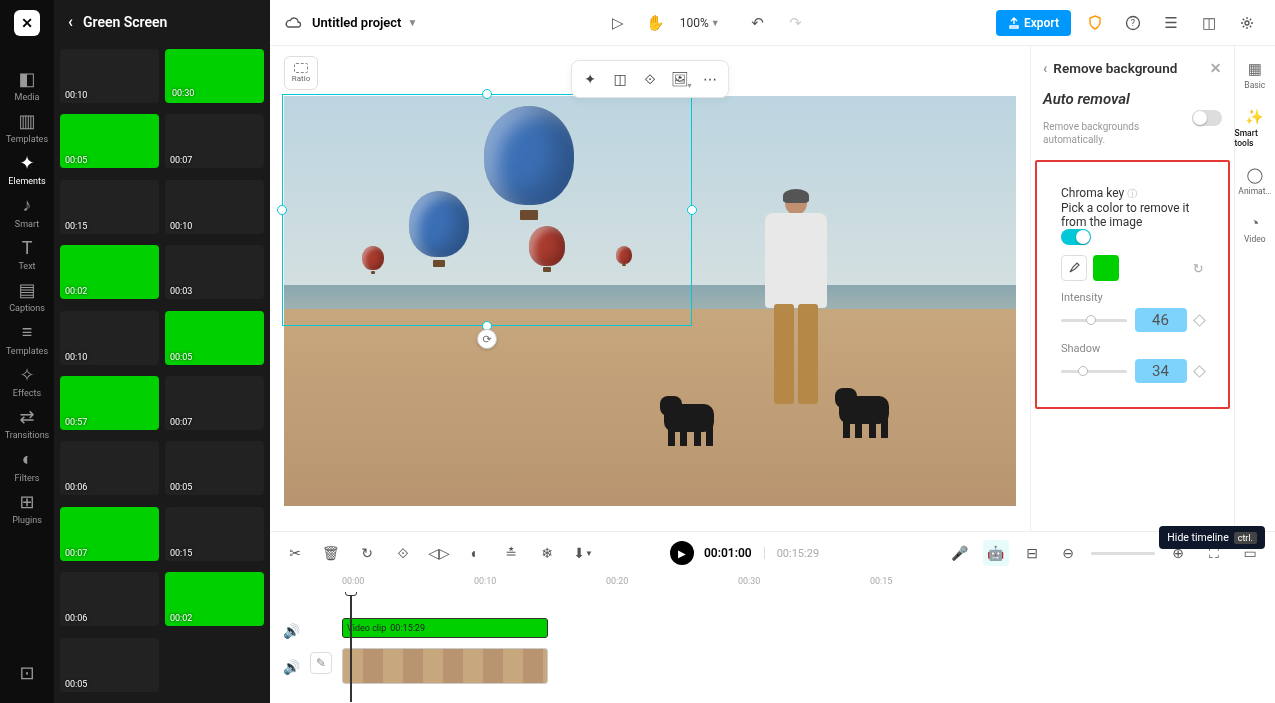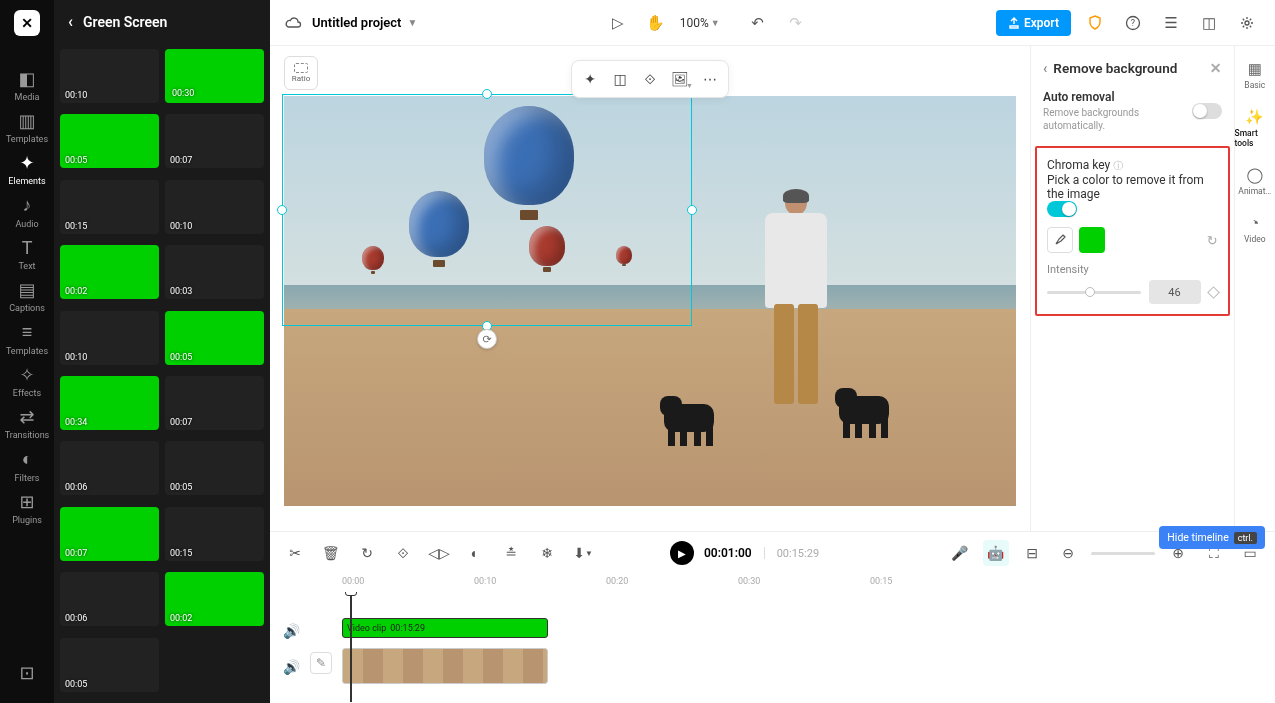--- a/index.html
+++ b/index.html
@@ -72,37 +72,37 @@
 .right-sidebar-far .rs-item { display: flex; flex-direction: column; align-items: center; gap: 2px; cursor: pointer; }
 .right-sidebar-far .rs-item .icon { font-size: 15px; }
 .right-sidebar-far .rs-item.active { color: #111; font-weight: 500; }
 
 .right-panel { width: 206px; background: #fff; border-left: 1px solid #eee; padding: 14px 12px; font-size: 12px; color: #333; position: relative; }
 .rp-header { display: flex; align-items: center; gap: 6px; font-size: 13.5px; font-weight: 600; margin-bottom: 14px; }
 .rp-header .back { font-size: 14px; color: #888; cursor: pointer; }
 .rp-header .close { margin-left: auto; font-size: 14px; color: #aaa; cursor: pointer; }
 .rp-section { margin-bottom: 14px; }
 .rp-section .title-row { display: flex; align-items: center; justify-content: space-between; }
-.rp-section .title { font-size: 12px; font-weight: 600; }
-.rp-section .desc { font-size: 10px; color: #999; margin-top: 2px; line-height: 1.3; }
+.rp-section .title { font-size: 15px; font-weight: 600; font-style: italic; }
+.rp-section .desc { font-size: 10px; color: #999; margin-top: 12px; line-height: 1.3; }
 .toggle { width: 30px; height: 16px; border-radius: 10px; background: #ddd; position: relative; cursor: pointer; flex: none; }
 .toggle .knob { width: 14px; height: 14px; background: #fff; border-radius: 50%; position: absolute; top: 1px; left: 1px; box-shadow: 0 1px 2px rgba(0,0,0,.3); }
 .toggle.on { background: #00c8d8; }
 .toggle.on .knob { left: 15px; }
-.chroma-section { border: 2px solid #e53935; padding: 10px; margin: 0 -8px; border-radius: 2px; }
+.chroma-section { border: 2px solid #e53935; padding: 24px; margin: 0 -8px; border-radius: 2px; }
 .color-row { display: flex; align-items: center; gap: 6px; margin-top: 10px; }
 .picker-btn { width: 26px; height: 26px; border: 1px solid #ddd; border-radius: 4px; display: flex; align-items: center; justify-content: center; cursor: pointer; }
 .color-sw { width: 26px; height: 26px; border-radius: 4px; }
 .reset-icon { margin-left: auto; font-size: 13px; color: #aaa; cursor: pointer; }
 .slider-row { margin-top: 10px; }
 .slider-label { font-size: 11px; color: #888; margin-bottom: 4px; }
 .slider-ctrl { display: flex; align-items: center; gap: 8px; }
 .slider-track { flex: 1; height: 3px; background: #ddd; border-radius: 2px; position: relative; }
 .slider-thumb { width: 10px; height: 10px; background: #fff; border: 1.5px solid #bbb; border-radius: 50%; position: absolute; top: -4px; margin-left: -5px; }
-.slider-val { width: 52px; height: 24px; background: #e5e5e5; border-radius: 4px; font-size: 11px; display: flex; align-items: center; justify-content: center; color: #555; }
+.slider-val { width: 52px; height: 24px; background: #7dd3fc; border-radius: 4px; font-size: 15px; display: flex; align-items: center; justify-content: center; color: #555; }
 .diamond { width: 9px; height: 9px; border: 1.5px solid #bbb; transform: rotate(45deg); cursor: pointer; }
 
 .timeline-area { height: 172px; border-top: 1px solid #eee; display: flex; flex-direction: column; background: #fff; position: relative; }
 .timeline-toolbar { height: 42px; display: flex; align-items: center; padding: 0 12px; gap: 10px; }
 .timeline-toolbar .tl-btn { width: 26px; height: 26px; display: flex; align-items: center; justify-content: center; cursor: pointer; color: #555; font-size: 14px; border-radius: 4px; }
 .timeline-toolbar .play-btn { width: 24px; height: 24px; background: #000; border-radius: 50%; display: flex; align-items: center; justify-content: center; color: #fff; font-size: 10px; }
 .timeline-toolbar .time-cur { font-size: 12px; font-weight: 600; }
 .timeline-toolbar .time-tot { font-size: 11px; color: #aaa; }
 .timeline-toolbar .sep { width: 1px; height: 12px; background: #ddd; margin: 0 2px; }
 .timeline-toolbar .zoom-track { width: 64px; height: 3px; background: #ddd; border-radius: 2px; position: relative; }
@@ -112,21 +112,21 @@
 .timeline-ruler .tick { position: absolute; top: 2px; }
 .timeline-tracks { flex: 1; position: relative; padding-left: 44px; overflow: hidden; }
 .track-head { position: absolute; left: 10px; width: 24px; height: 30px; display: flex; align-items: center; justify-content: center; color: #888; font-size: 14px; }
 .overlay-track { position: absolute; top: 26px; left: 72px; height: 22px; }
 .overlay-clip { position: absolute; left: 0; width: 206px; height: 20px; background: #00d000; border-radius: 3px; border: 1.5px solid #333; font-size: 9px; color: #222; padding: 2px 4px; display: flex; align-items: center; gap: 4px; }
 .base-track { position: absolute; top: 56px; left: 72px; height: 36px; }
 .base-clip { position: absolute; left: 0; width: 206px; height: 36px; border-radius: 3px; background: repeating-linear-gradient(90deg, #c7a77e 0 20px, #b89570 20px 40px); border: 1px solid #ccc; }
 .edit-track-head { position: absolute; left: 40px; top: 60px; width: 22px; height: 22px; border: 1px solid #ddd; border-radius: 4px; display: flex; align-items: center; justify-content: center; color: #888; font-size: 12px; }
 .playhead { position: absolute; top: 0; left: 80px; width: 2px; height: 110px; background: #333; z-index: 5; }
 .playhead .head { position: absolute; top: -8px; left: -5px; width: 12px; height: 12px; background: #fff; border: 1.5px solid #333; border-radius: 3px; }
-.tooltip { position: absolute; top: -6px; right: 10px; background: #3b82f6; color: #fff; font-size: 10.5px; padding: 5px 8px; border-radius: 4px; display: flex; align-items: center; gap: 5px; }
+.tooltip { position: absolute; top: -6px; right: 10px; background: #0f172a; color: #fff; font-size: 10.5px; padding: 5px 8px; border-radius: 4px; display: flex; align-items: center; gap: 5px; }
 .tooltip .kbd { background: #444; padding: 1px 4px; border-radius: 2px; font-size: 9px; }
 
 svg { display: block; }
 </style>
 </head>
 <body>
 
 <div class="far-left-nav">
   <div class="logo">
       <span>✕</span>
@@ -139,21 +139,21 @@
       <div class="nav-item">
         <span class="icon">▥</span>
         <span>Templates</span>
       </div>
       <div class="nav-item active">
         <span class="icon">✦</span>
         <span>Elements</span>
       </div>
       <div class="nav-item">
         <span class="icon">♪</span>
-        <span>Audio</span>
+        <span>Smart</span>
       </div>
       <div class="nav-item">
         <span class="icon">T</span>
         <span>Text</span>
       </div>
       <div class="nav-item">
         <span class="icon">▤</span>
         <span>Captions</span>
       </div>
       <div class="nav-item">
@@ -210,21 +210,21 @@
       <div class="thumb dark">
         <span class="dur">00:03</span>
       </div>
       <div class="thumb dark">
         <span class="dur">00:10</span>
       </div>
       <div class="thumb green">
         <span class="dur">00:05</span>
       </div>
       <div class="thumb green">
-        <span class="dur">00:34</span>
+        <span class="dur">00:57</span>
       </div>
       <div class="thumb dark">
         <span class="dur">00:07</span>
       </div>
       <div class="thumb dark">
         <span class="dur">00:06</span>
       </div>
       <div class="thumb dark">
         <span class="dur">00:05</span>
       </div>
@@ -402,20 +402,30 @@
         <div class="slider-row">
           <div class="slider-label">Intensity</div>
           <div class="slider-ctrl">
             <div class="slider-track">
                 <div class="slider-thumb" style="left:46%"></div>
               </div>
             <div class="slider-val">46</div>
             <div class="diamond"></div>
           </div>
         </div>
+        <div class="slider-row">
+          <div class="slider-label">Shadow</div>
+          <div class="slider-ctrl">
+            <div class="slider-track">
+                <div class="slider-thumb" style="left:34%"></div>
+              </div>
+            <div class="slider-val">34</div>
+            <div class="diamond"></div>
+          </div>
+        </div>
       </div>
     </div>
 
     <div class="right-sidebar-far" id="right-tabs">
         <div class="rs-item">
           <span class="icon">▦</span>
           <span>Basic</span>
         </div>
         <div class="rs-item active">
           <span class="icon">✨</span>

